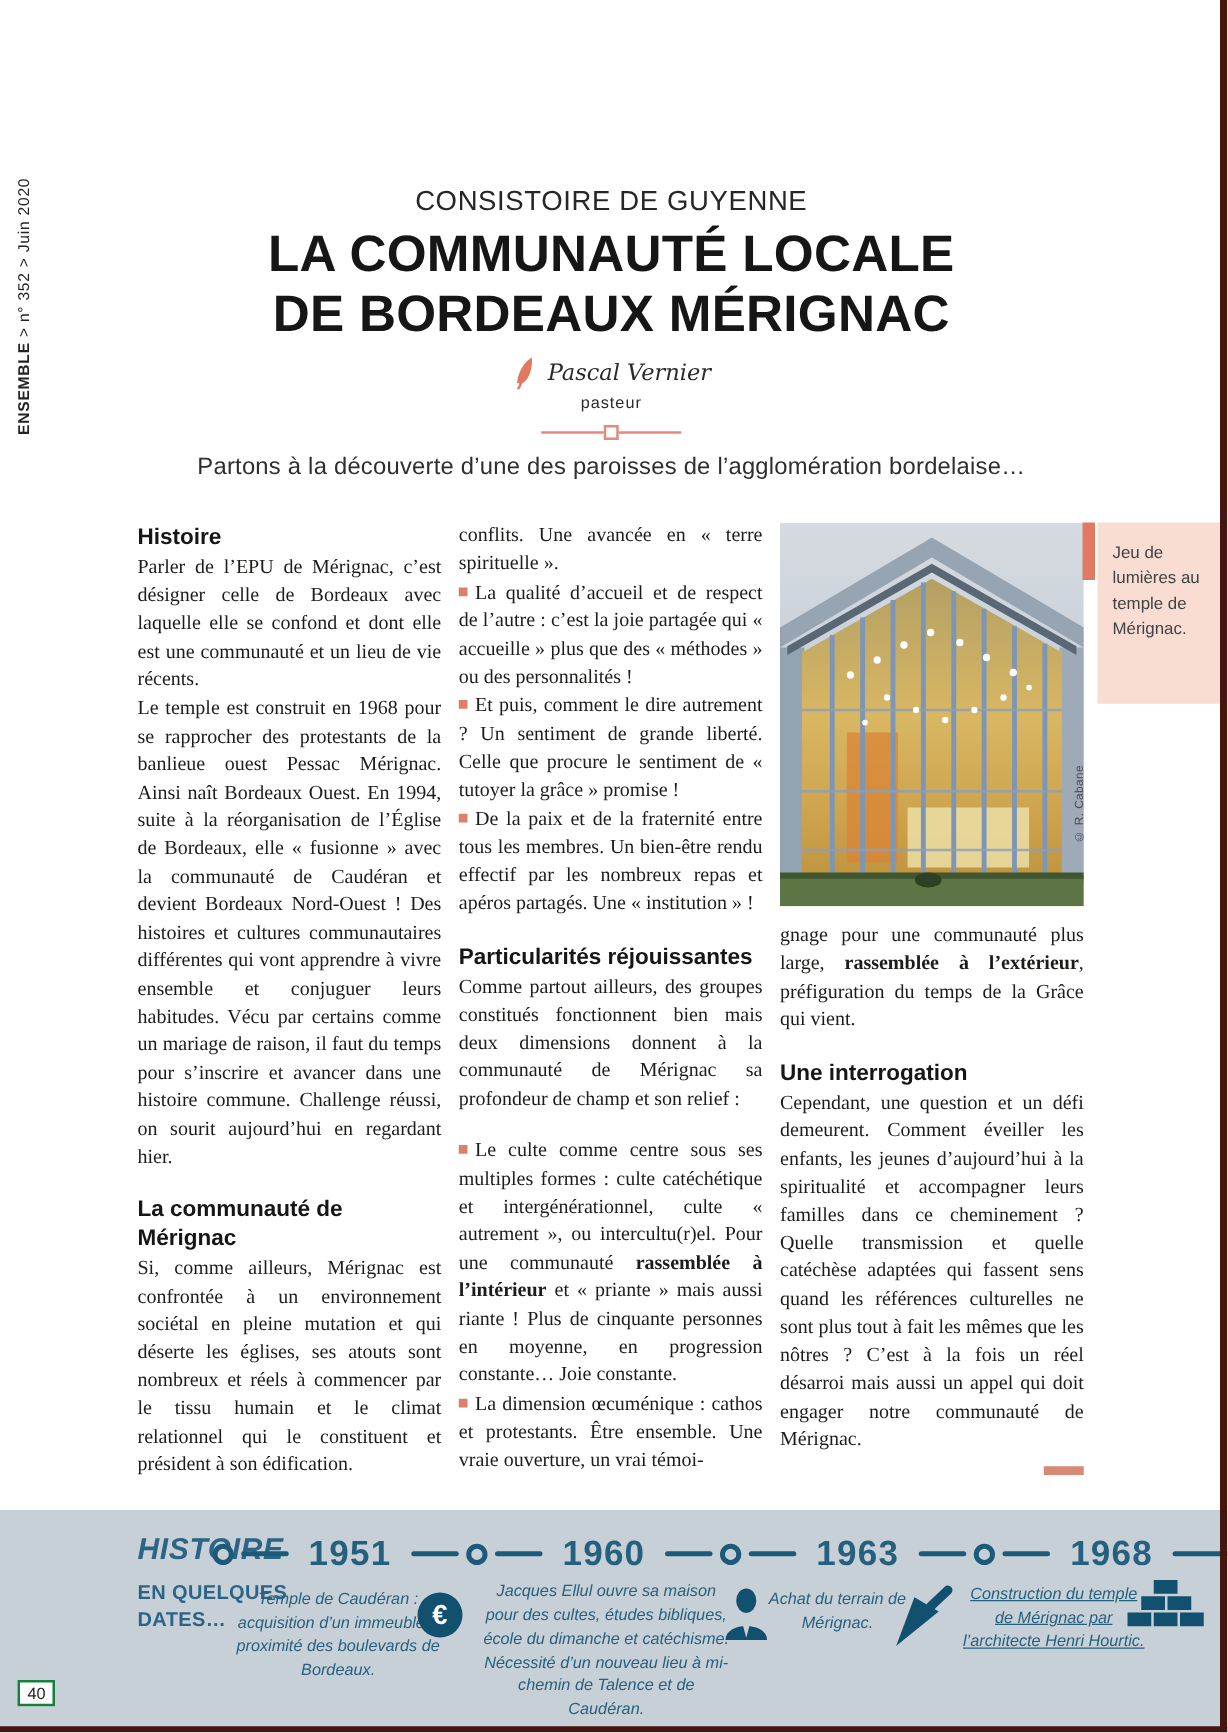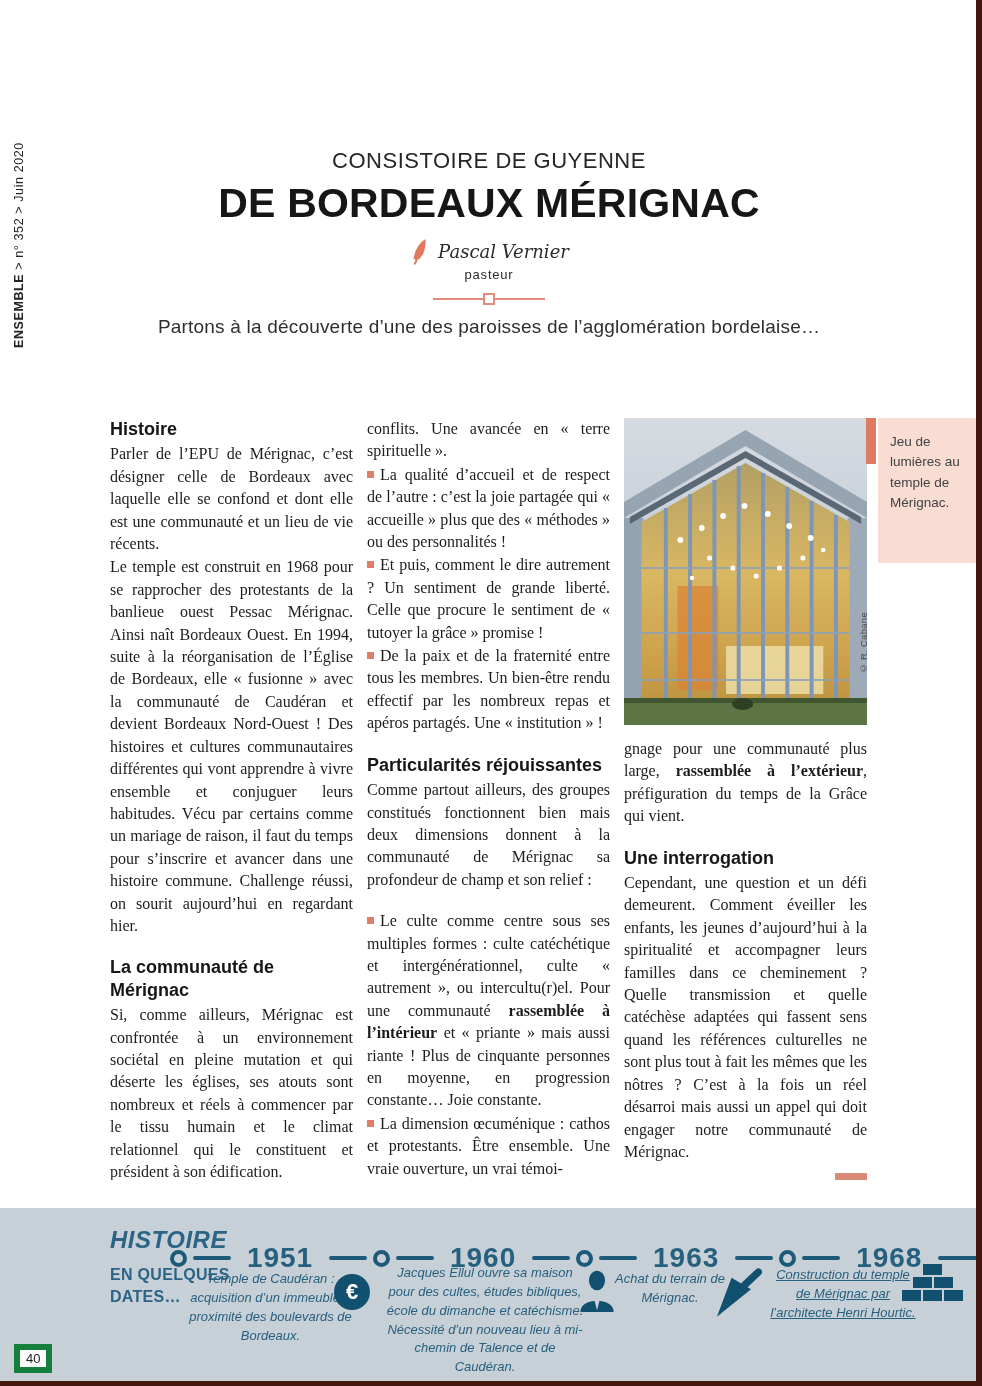--- a/index.html
+++ b/index.html
@@ -53,47 +53,48 @@
                color:#3f4346;}
   .credit{position:absolute;left:858px;top:612px;writing-mode:vertical-rl;transform:rotate(180deg);
           font-size:9.5px;color:#4c4c4c;letter-spacing:.3px;}
 
   
   .timeline{position:absolute;left:0;top:1208px;width:982px;height:178px;background:#c8d0d7;}
   .tl-title{position:absolute;left:110px;top:18px;font-size:24px;font-style:italic;font-weight:600;
             color:#2c6486;letter-spacing:.5px;}
   .tl-sub{position:absolute;left:110px;top:56px;width:170px;font-size:16px;font-weight:700;
           color:#2c6486;line-height:1.35;letter-spacing:.3px;}
-  .tl-line{position:absolute;left:170px;right:0;top:40px;height:20px;display:flex;align-items:center;}
+  .tl-line{position:absolute;left:170px;right:0;top:25px;height:20px;display:flex;align-items:center;}
   .tl-ring{flex:0 0 auto;width:9px;height:9px;border:4px solid #1c5a7a;border-radius:50%;background:#c8d0d7;}
   .tl-seg{flex:1 1 0;height:3.5px;background:#1c5a7a;border-radius:2px;margin:0 6px;}
   .tl-seg.end{flex:1.15 1 0;margin-right:0;border-radius:2px 0 0 2px;}
   .tl-year{flex:0 0 auto;font-size:28px;font-weight:700;color:#26607f;letter-spacing:1px;padding:0 10px;}
   .tl-text{position:absolute;font-size:13px;font-style:italic;color:#26607f;line-height:1.45;
            text-align:center;}
   .icon-euro{position:absolute;width:36px;height:36px;border-radius:50%;background:#12506f;color:#ffffff;
              display:flex;align-items:center;justify-content:center;font-size:22px;font-weight:700;}
   .icon-svg{position:absolute;}
   .bricks{position:absolute;display:flex;flex-direction:column;align-items:center;gap:2px;}
   .brick-row{display:flex;gap:2px;}
   .brick{width:19px;height:11px;background:#12506f;}
-  .pagenum{position:absolute;left:14px;top:136px;border:6px solid #15803d;background:#fdfdfd;
+  .pagenum{position:absolute;left:14px;top:136px;border:2px solid #15803d;background:#fdfdfd;
            padding:1px 6px;font-size:13px;color:#222;}
 </style>
 </head>
 <body>
 
 <div class="page">
 
   <div class="edition"><b>ENSEMBLE</b><span> &gt; n° 352 &gt; Juin 2020</span></div>
 
 
   <div class="title-block">
     <div class="overline">CONSISTOIRE DE GUYENNE</div>
     <div class="main-title">
+      <div>LA COMMUNAUTÉ LOCALE</div>
       <div>DE BORDEAUX MÉRIGNAC</div>
     </div>
     <div class="author-row">
       <svg class="feather" width="20" height="27" viewBox="0 0 20 27">
         <path fill="#e0795f" d="M16.5 1 C 10 5, 5.5 12.5, 4.6 21.5 L 6.5 21.6 C 6.2 23.4, 5.3 24.8, 4.2 26.4 L 6.4 26.4 C 7.8 24.6, 8.3 23.3, 8.5 21.8 C 13.8 19.6, 17.3 10.5, 16.5 1 Z"></path>
       </svg>
       <span class="author-name">Pascal Vernier</span>
     </div>
     <div class="author-role">pasteur</div>
     <div class="divider">

